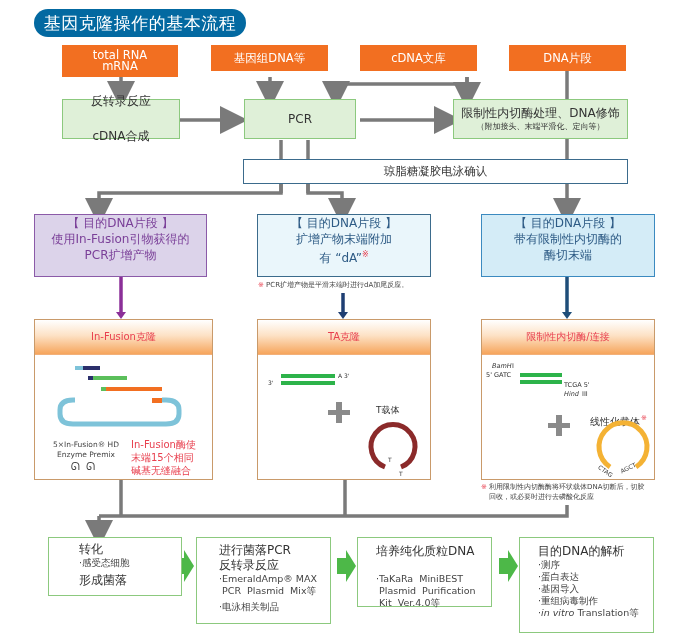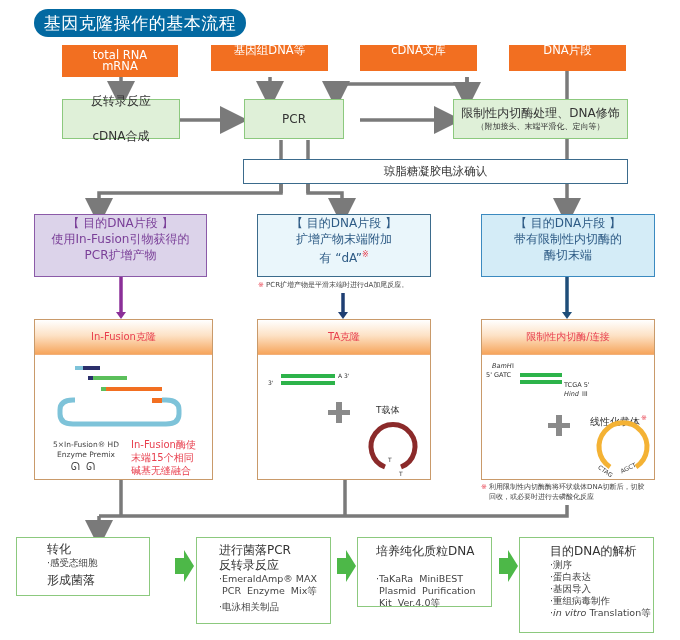--- a/index.html
+++ b/index.html
@@ -3,21 +3,21 @@
 <meta charset="utf-8">
 <style>
   html, body { margin:0; padding:0; background:#ffffff; }
   body { width:680px; height:640px; position:relative; overflow:hidden;
          font-family:"DejaVu Sans", "Liberation Sans", sans-serif; color:#333; }
   .abs { position:absolute; box-sizing:border-box; }
   .title-pill { left:34px; top:9px; width:212px; height:28px; border-radius:14px;
                 background:#0369a1; color:#fff; font-size:17px; line-height:28px;
                 text-align:center; letter-spacing:0.5px; }
   .src { background:#f26f21; color:#fff; font-size:11.5px; text-align:center;
-         display:flex; justify-content:center; line-height:11px; }
+         display:flex; align-items:center; justify-content:center; line-height:11px; }
   .green-box { background:#dff0d8; border:1.5px solid #8cc97e; font-size:12px; text-align:center;
                display:flex; flex-direction:column; align-items:center; justify-content:center; line-height:15px; }
   .green-box .sub { font-size:8px; line-height:11px; }
   .gel { background:#fff; border:1.5px solid #3b6b8c; font-size:11.5px; text-align:center;
          display:flex; align-items:center; justify-content:center; }
   .target { font-size:12px; text-align:center; display:flex; flex-direction:column;
             align-items:center; justify-content:flex-start; line-height:16px; }
   .t-purple { background:#dcd3ea; border:1.5px solid #8b5aa8; color:#7a3f98; }
   .t-blue1 { background:#eaf6fb; border:1.5px solid #3b6b8c; color:#2e5b85; }
   .t-blue2 { background:#d4ecf7; border:1.5px solid #3b8ac0; color:#2e5b85; }
@@ -88,21 +88,21 @@
   <span>mRNA</span>
 </div>
 <div class="abs src" style="left:211px;top:45px;width:117px;height:26px;">基因组DNA等</div>
 <div class="abs src" style="left:360px;top:45px;width:117px;height:26px;">cDNA文库</div>
 <div class="abs src" style="left:509px;top:45px;width:117px;height:26px;">DNA片段</div>
 
 <div class="abs green-box" style="left:62px;top:99px;width:118px;height:40px;gap:20px;">
   <span>反转录反应</span>
   <span>cDNA合成</span>
 </div>
-<div class="abs green-box" style="left:244px;top:99px;width:100px;height:40px;">PCR</div>
+<div class="abs green-box" style="left:244px;top:99px;width:112px;height:40px;">PCR</div>
 <div class="abs green-box" style="left:453px;top:99px;width:175px;height:40px;">
   <span>限制性内切酶处理、DNA修饰</span>
   <span class="sub">（附加接头、末端平滑化、定向等）</span>
 </div>
 <div class="abs gel" style="left:243px;top:159px;width:385px;height:25px;">琼脂糖凝胶电泳确认</div>
 
 <div class="abs target t-purple" style="left:34px;top:214px;width:173px;height:63px;">
   <span>【 目的DNA片段 】</span>
   <span>使用In-Fusion引物获得的</span>
   <span>PCR扩增产物</span>
@@ -185,38 +185,38 @@
     <text x="138" y="117" font-size="6" fill="#333" transform="rotate(-25 142 114)">AGCT</text>
   </svg>
 </div>
 
 <div class="abs note" style="left:481px;top:482px;width:195px;">
   <span class="ast">※</span>
   <span>利用限制性内切酶酶将环状载体DNA切断后，切胶</span><br>
   <span style="padding-left:8px">回收，或必要时进行去磷酸化反应</span>
 </div>
 
-<div class="abs step" style="left:16px;top:537px;width:134px;height:59px;padding:4px 4px 0 30px;">
+<div class="abs step" style="left:48px;top:537px;width:134px;height:59px;padding:4px 4px 0 30px;">
   <div>转化</div>
   <div class="sm">·感受态细胞</div>
   <div style="margin-top:4px">形成菌落</div>
 </div>
 <div class="abs step" style="left:196px;top:537px;width:135px;height:87px;padding:5px 0 0 22px;">
   <div>进行菌落PCR</div>
   <div>反转录反应</div>
   <div class="sm">·EmeraldAmp® MAX</div>
-  <div class="sm" style="white-space:pre"> PCR  Enzyme  Mix等</div>
+  <div class="sm" style="white-space:pre"> PCR  Plasmid  Mix等</div>
   <div class="sm" style="margin-top:4px">·电泳相关制品</div>
 </div>
 <div class="abs step" style="left:357px;top:537px;width:135px;height:70px;padding:6px 0 16px 18px;">
   <div>培养纯化质粒DNA</div>
   <div class="sm" style="margin-top:14px;white-space:pre">·TaKaRa  MiniBEST</div>
   <div class="sm" style="white-space:pre"> Plasmid  Purification</div>
   <div class="sm" style="white-space:pre"> Kit  Ver.4.0等</div>
 </div>
-<div class="abs step" style="left:519px;top:537px;width:135px;height:96px;padding:6px 0 0 30px;">
+<div class="abs step" style="left:519px;top:537px;width:135px;height:96px;padding:6px 0 0 18px;">
   <div>目的DNA的解析</div>
   <div class="sm">·测序</div>
   <div class="sm">·蛋白表达</div>
   <div class="sm">·基因导入</div>
   <div class="sm">·重组病毒制作</div>
   <div class="sm">·<i>in  vitro</i><span> Translation等</span></div>
 </div>
 
 </body></html>

